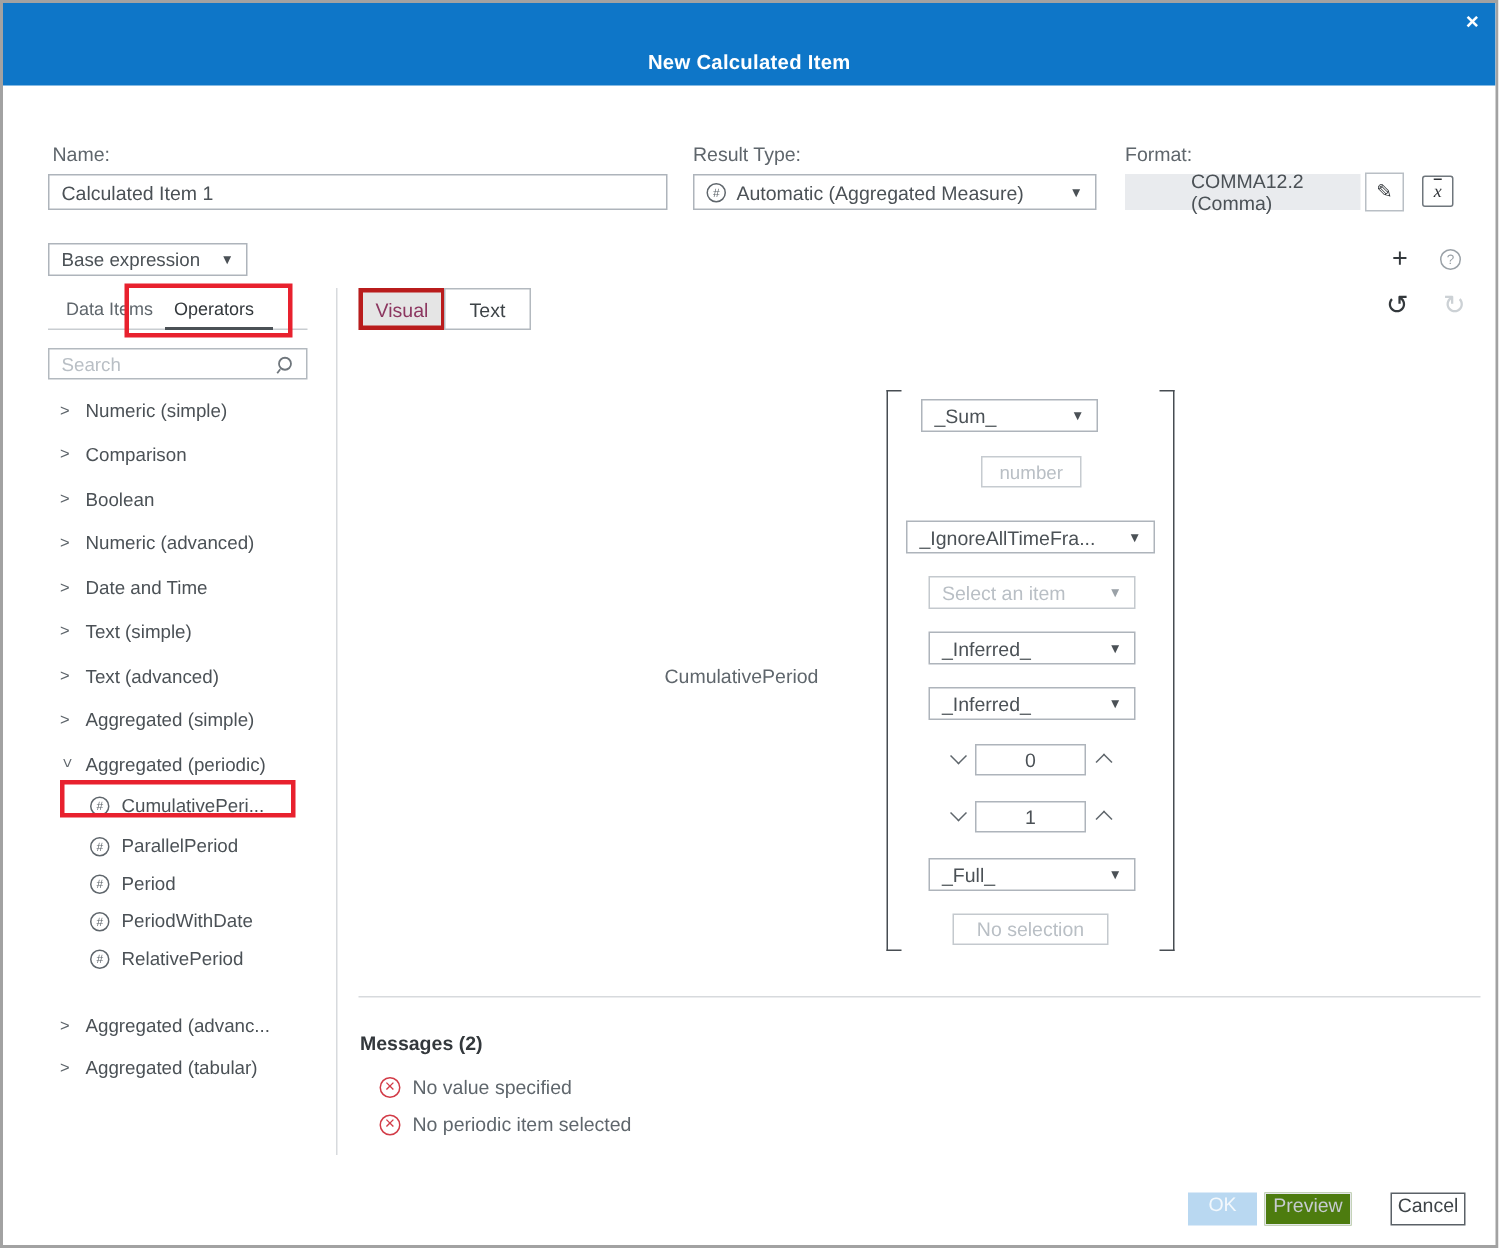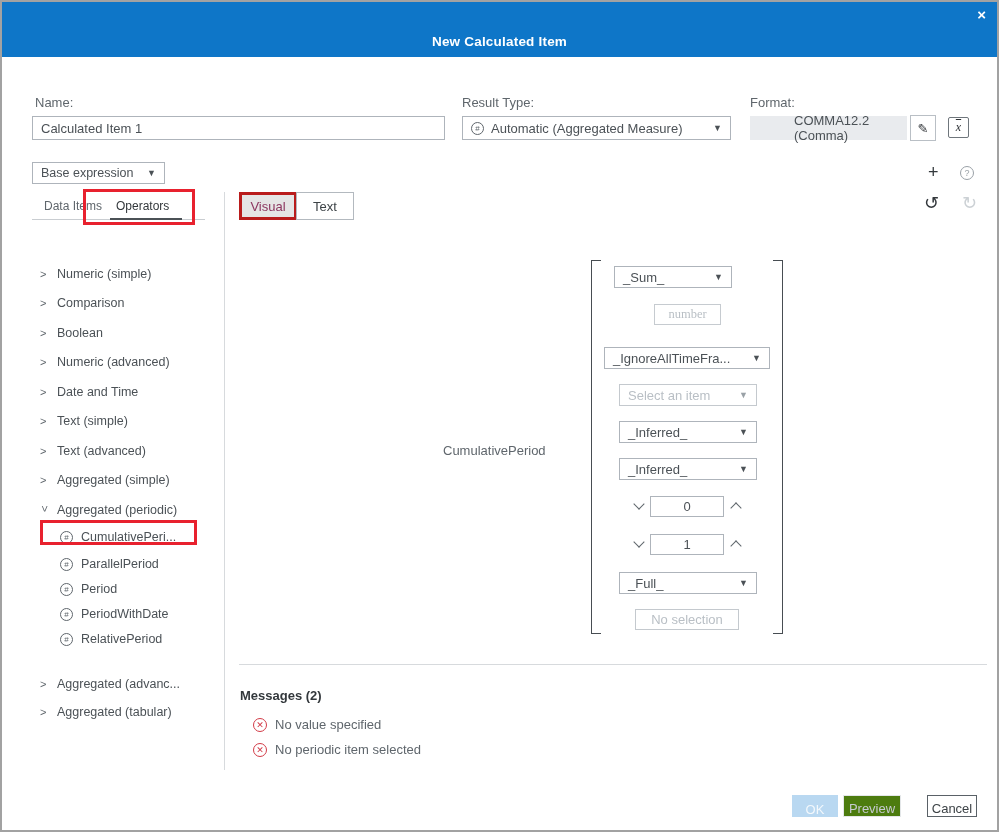--- a/index.html
+++ b/index.html
@@ -86,21 +86,21 @@
   .hline { position:absolute; height:1px; background:#d7dadd; }
 
   .msg-head { position:absolute; font-size:13px; font-weight:bold; color:#33383c; }
   .msg-row { position:absolute; display:flex; align-items:center; gap:8px;
              font-size:13px; color:#5f666c; }
   .err-ic { width:14px; height:14px; border:1.5px solid #d23b47; border-radius:50%;
             color:#d23b47; font-size:9px; font-weight:bold; display:flex;
             align-items:center; justify-content:center; flex:0 0 14px; }
 
   
-  .btn { position:absolute; height:22px; font-size:13px; display:flex; align-items:flex-end;
+  .btn { position:absolute; height:22px; font-size:13px; display:flex; align-items:flex-start;
          justify-content:center; cursor:pointer; }
   .btn.ok { background:#b9d8f1; color:#f3f8fc; border:none; }
   .btn.preview { background:#4d7c0f; border:1px solid #e4e7e9; color:#c6cbd0; }
   .btn.cancel { background:#fff; border:1px solid #5a6167; color:#3d4347; }
 
   .search-glass { position:absolute; right:7px; top:4px; width:13px; height:13px; }
 </style>
 </head>
 <body>
 
@@ -143,20 +143,27 @@
   <span class="tool" style="left:958px; top:164px;">
       <span class="help-circle">?</span>
     </span>
 
   <span class="tab" style="left:42px; top:197px;">Data Items</span>
   <span class="tab active" style="left:114px; top:197px;">Operators</span>
   <div class="panel-line" style="left:30px; top:217px; width:173px;"></div>
   <div class="tab-underline" style="left:108px; top:216px; width:72px;"></div>
   <div class="redbox" style="left:81px; top:187px; width:112px; height:36px;"></div>
 
+  <div class="tb" style="left:30px; top:230px; width:173px; height:21px; border-color:#b3b9bf;">
+    <input type="text" style="font-size: 12.5px;" placeholder="Search">
+    <svg class="search-glass" viewBox="0 0 13 13">
+      <circle cx="6" cy="5.5" r="4" fill="none" stroke="#6f767c" stroke-width="1.2"></circle>
+      <line x1="2.8" y1="9.2" x2="0.8" y2="11.8" stroke="#6f767c" stroke-width="1.2"></line>
+    </svg>
+  </div>
 
   <div class="tree-row" style="left:38px; top:263px;">
     <span class="chev">&gt;</span>
     <span>Numeric (simple)</span>
   </div>
   <div class="tree-row" style="left:38px; top:292px;">
     <span class="chev">&gt;</span>
     <span>Comparison</span>
   </div>
   <div class="tree-row" style="left:38px; top:322px;">
@@ -232,21 +239,21 @@
   <span class="lbl" style="left:441px; top:441px;">CumulativePeriod</span>
 
   <div class="bracket l" style="left:589px; top:258px;"></div>
   <div class="bracket r" style="left:771px; top:258px;"></div>
 
   <div class="sel" style="left:612px; top:264px; width:118px;">
     <span>_Sum_</span>
     <span class="caret">▼</span>
   </div>
 
-  <div class="tb" style="left:652px; top:302px; width:67px; height:21px; border-color:#c6cbd0;font-family:Liberation Serif, serif;">
+  <div class="tb" style="left:652px; top:302px; width:67px; height:21px; border-color:#c6cbd0;">
     <input type="text" class="num-in" style="font-size: 12.5px;" placeholder="number">
   </div>
 
   <div class="sel" style="left:602px; top:345px; width:166px;">
     <span>_IgnoreAllTimeFra...</span>
     <span class="caret">▼</span>
   </div>
 
   <div class="sel ghost" style="left:617px; top:382px; width:138px;">
     <span>Select an item</span>

